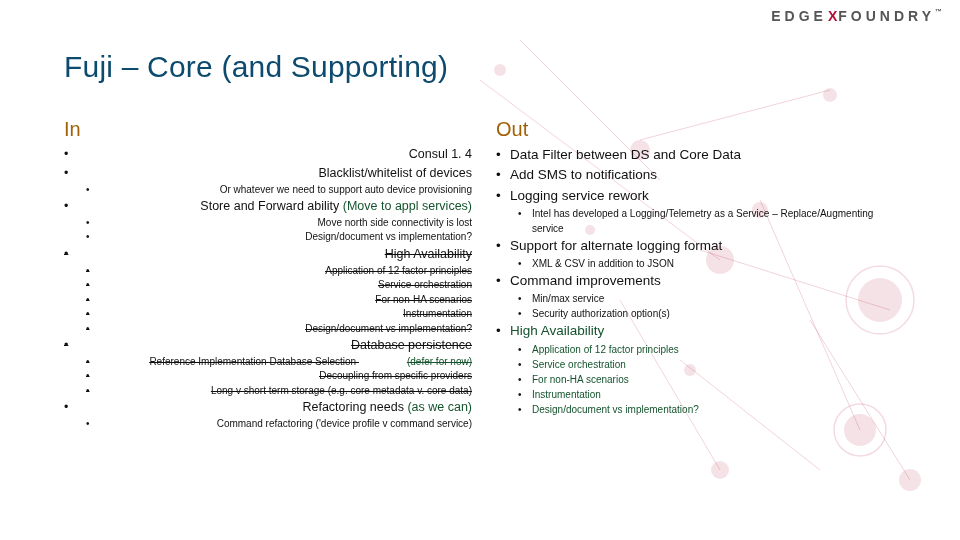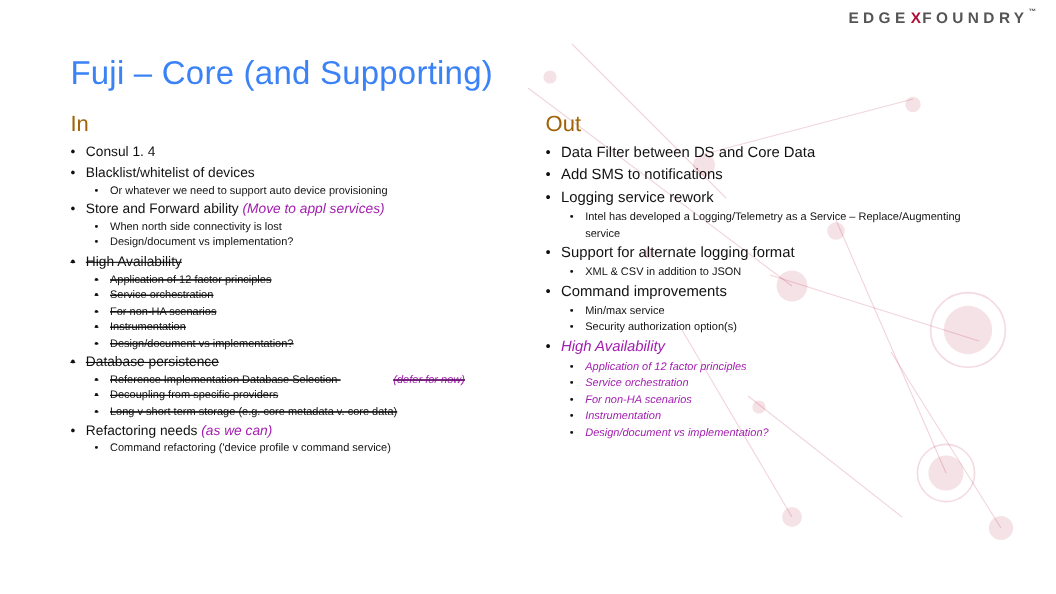--- a/index.html
+++ b/index.html
@@ -5,34 +5,34 @@
   * { box-sizing: border-box; margin: 0; padding: 0; }
   html, body { width: 960px; height: 540px; font-family: Arial, Helvetica, sans-serif; background: #fff; position: relative; overflow: hidden; }
   .bg { position: absolute; inset: 0; z-index: 0; }
   .bg circle { fill: rgba(176,15,53,0.12); }
   .bg line { stroke: rgba(176,15,53,0.18); stroke-width: 1; }
   .bg .ring { fill: none; stroke: rgba(176,15,53,0.15); stroke-width: 1.5; }
   .logo-box { position: absolute; top: 8px; right: 18px; font-family: Arial, sans-serif; font-weight: 700; letter-spacing: 4px; font-size: 14px; color: #555; z-index: 2; }
   .logo-box .x { color: #b00f35; letter-spacing: 0; margin: 0 1px; font-weight: 900; }
   .logo-box .tm { font-size: 7px; vertical-align: top; letter-spacing: 0; }
   .content { position: absolute; inset: 0; z-index: 1; padding: 50px 56px 20px 64px; }
-  h1.title { font-size: 30px; font-weight: 400; color: #3b82f6; margin-bottom: 18px; letter-spacing: 0.2px; }
+  h1.title { font-size: 30px; font-weight: 400; color: #0c4a6e; margin-bottom: 34px; letter-spacing: 0.2px; }
   .cols { display: flex; gap: 24px; }
   .col { flex: 1; }
   h2.col-head { font-size: 20px; font-weight: 400; color: #a16207; margin-bottom: 4px; }
   ul { list-style: none; }
   ul.l1 > li { position: relative; padding-left: 14px; font-size: 13.5px; line-height: 1.5; color: #111; }
   ul.l1 > li::before { content: "•"; position: absolute; left: 0; top: 0; color: #111; }
   ul.l2 { margin: 0 0 0 8px; }
   ul.l2 > li { position: relative; padding-left: 14px; font-size: 10px; line-height: 1.5; color: #111; }
   ul.l2 > li::before { content: "•"; position: absolute; left: 0; top: 0; color: #111; }
   li.li-strike { text-decoration: line-through; }
   li.li-strike::before { text-decoration: line-through; }
-  .red { color: #a21caf; font-style: italic; }
-  .in-col ul.l1 > li { font-size: 12.5px; }
+  .red { color: #14532d; }
+  .in-col ul.l1 > li { font-size: 12.5px; text-align: right; }
   .in-col ul.l2 > li { font-size: 10px; line-height: 1.45; }
 </style>
 </head>
 <body>
 
 <svg class="bg" width="960" height="540">
   <line x1="480" y1="80" x2="720" y2="260"></line>
   <line x1="520" y1="40" x2="660" y2="180"></line>
   <line x1="640" y1="140" x2="830" y2="90"></line>
   <line x1="700" y1="250" x2="890" y2="310"></line>
@@ -63,21 +63,21 @@
   <h1 class="title">Fuji – Core (and Supporting)</h1>
   <div class="cols">
     <div class="col in-col">
       <h2 class="col-head">In</h2>
       <ul class="l1" id="in-list">
           <li><span>Consul 1. 4</span></li>
           <li><span>Blacklist/whitelist of devices</span><ul class="l2">
               <li><span>Or whatever we need to support auto device provisioning</span></li>
             </ul></li>
           <li><span>Store and Forward ability </span><span class="red">(Move to appl services)</span><ul class="l2">
-              <li><span>When north side connectivity is lost</span></li>
+              <li><span>Move north side connectivity is lost</span></li>
               <li><span>Design/document vs implementation?</span></li>
             </ul></li>
           <li class="li-strike"><span>High Availability</span><ul class="l2">
               <li class="li-strike"><span>Application of 12 factor principles</span></li>
               <li class="li-strike"><span>Service orchestration</span></li>
               <li class="li-strike"><span>For non-HA scenarios</span></li>
               <li class="li-strike"><span>Instrumentation</span></li>
               <li class="li-strike"><span>Design/document vs implementation?</span></li>
             </ul></li>
           <li class="li-strike"><span>Database persistence</span><ul class="l2">

